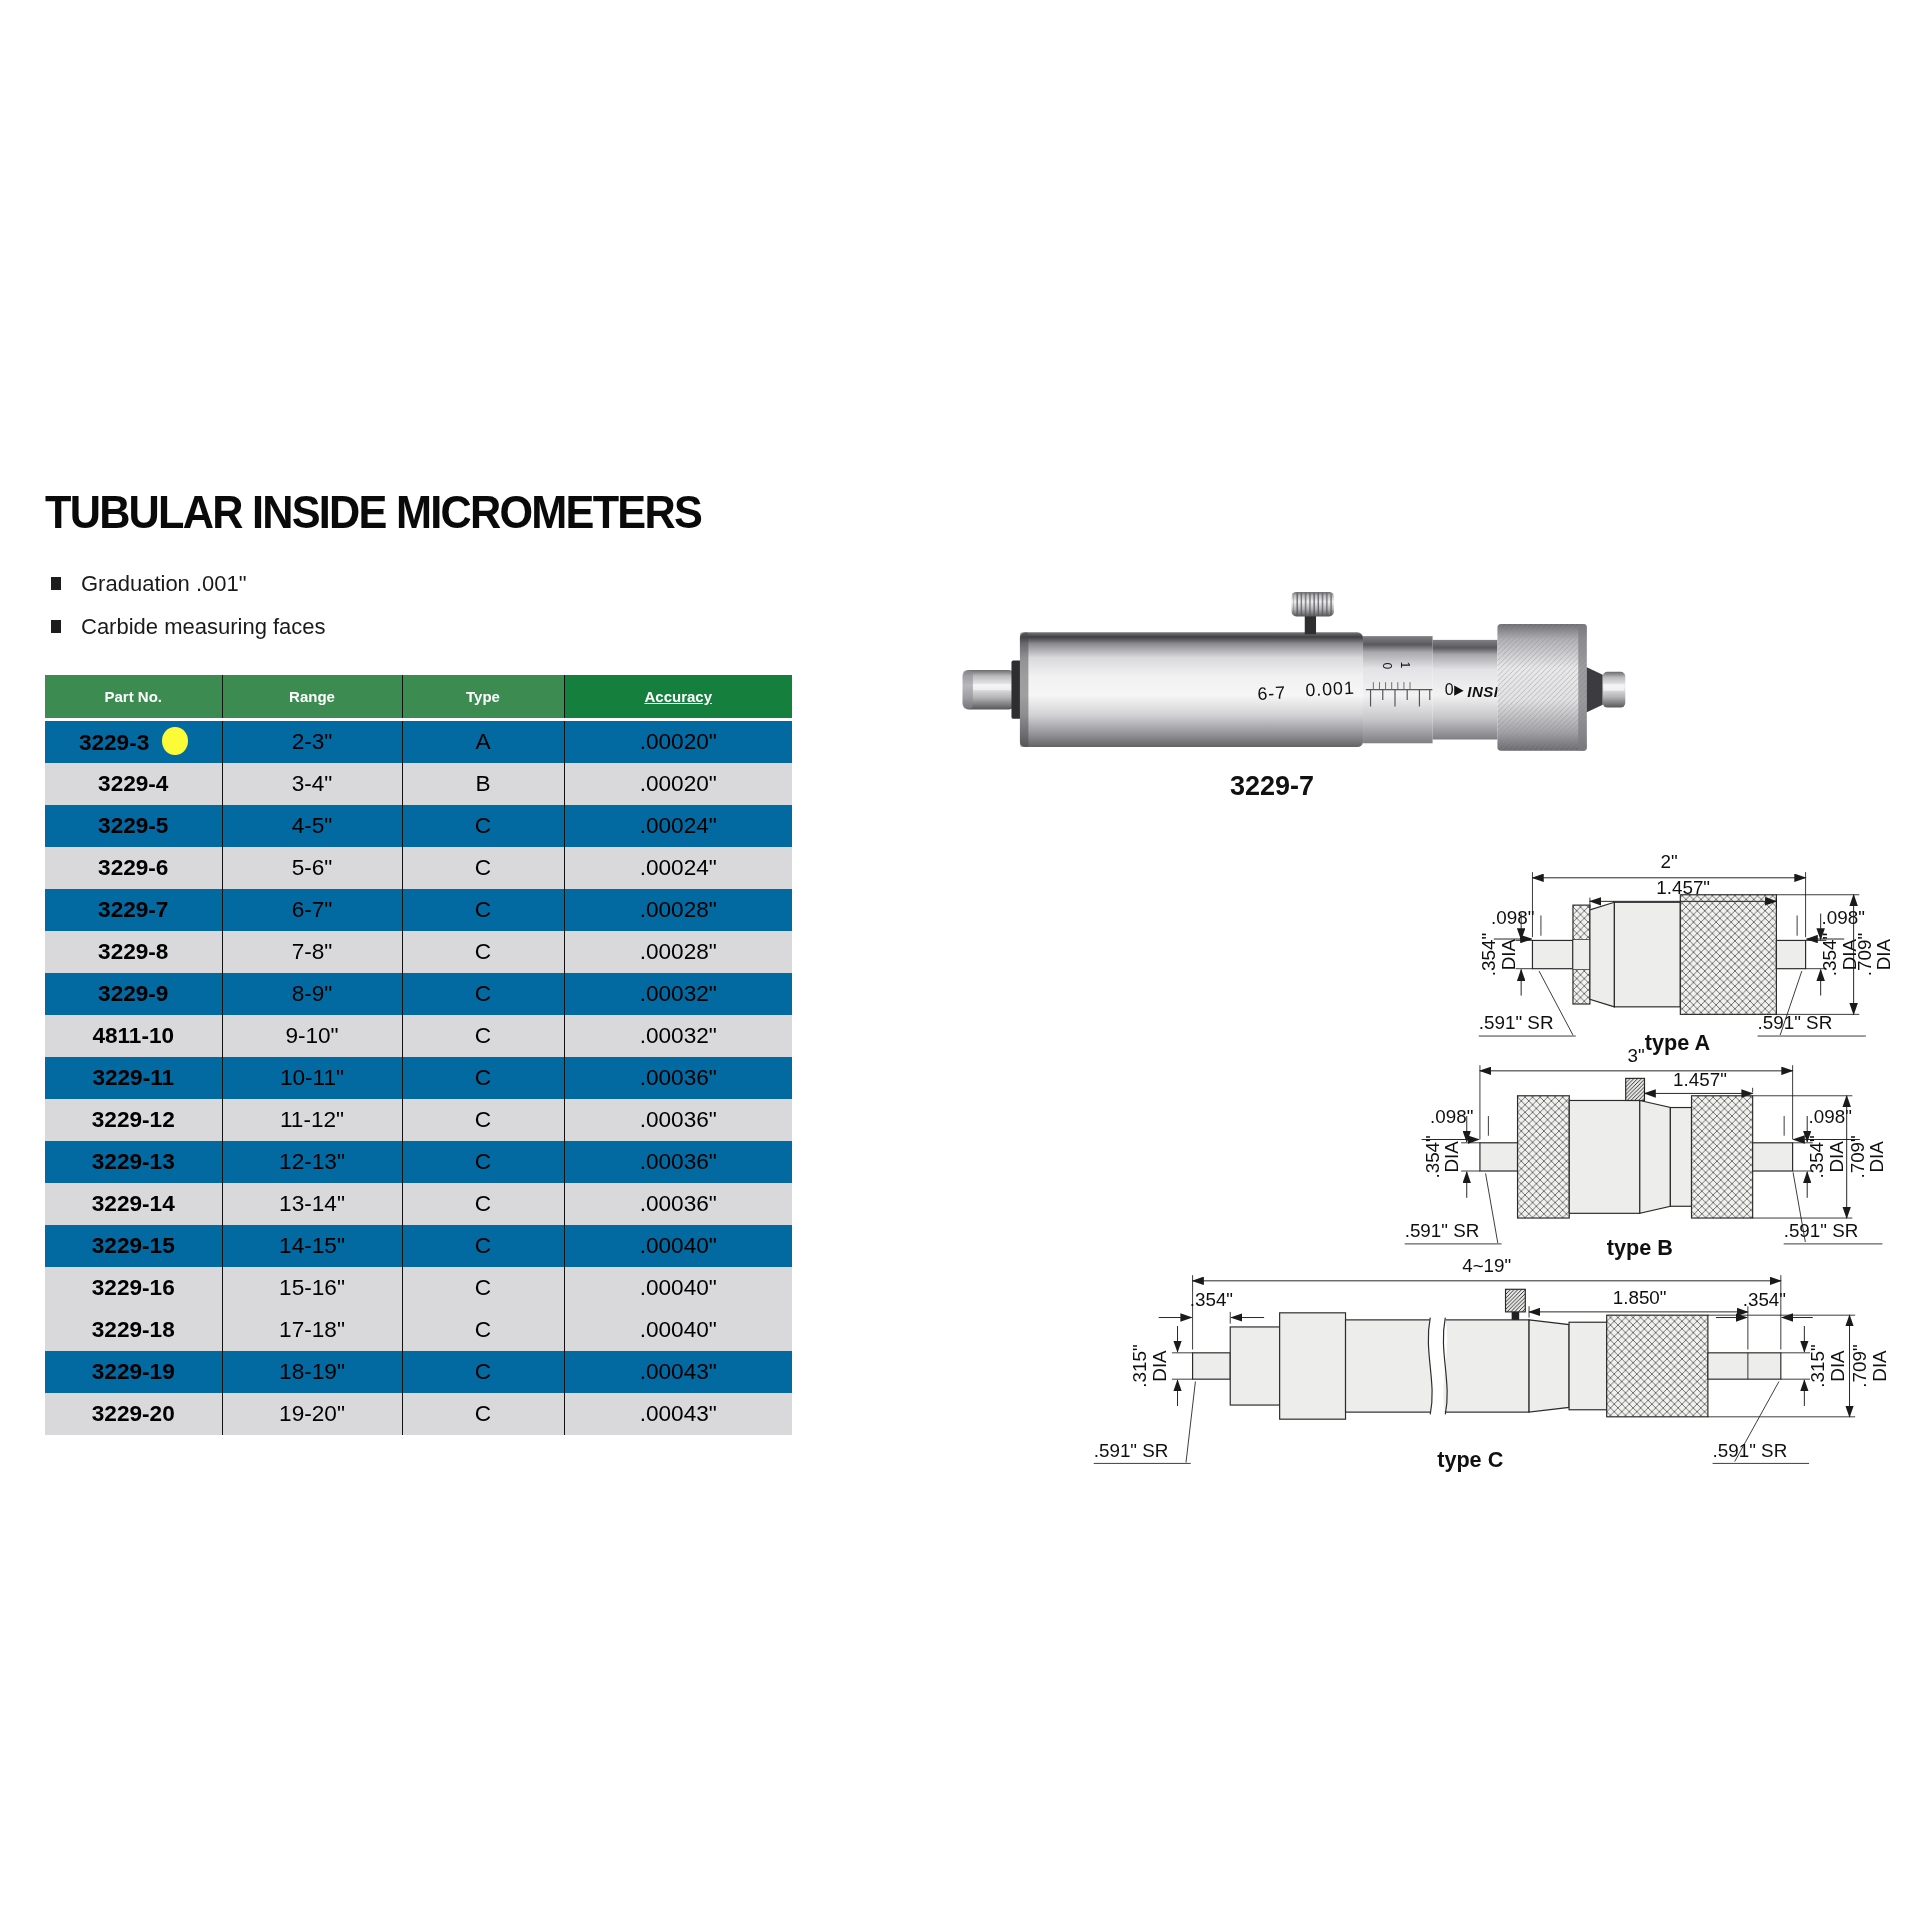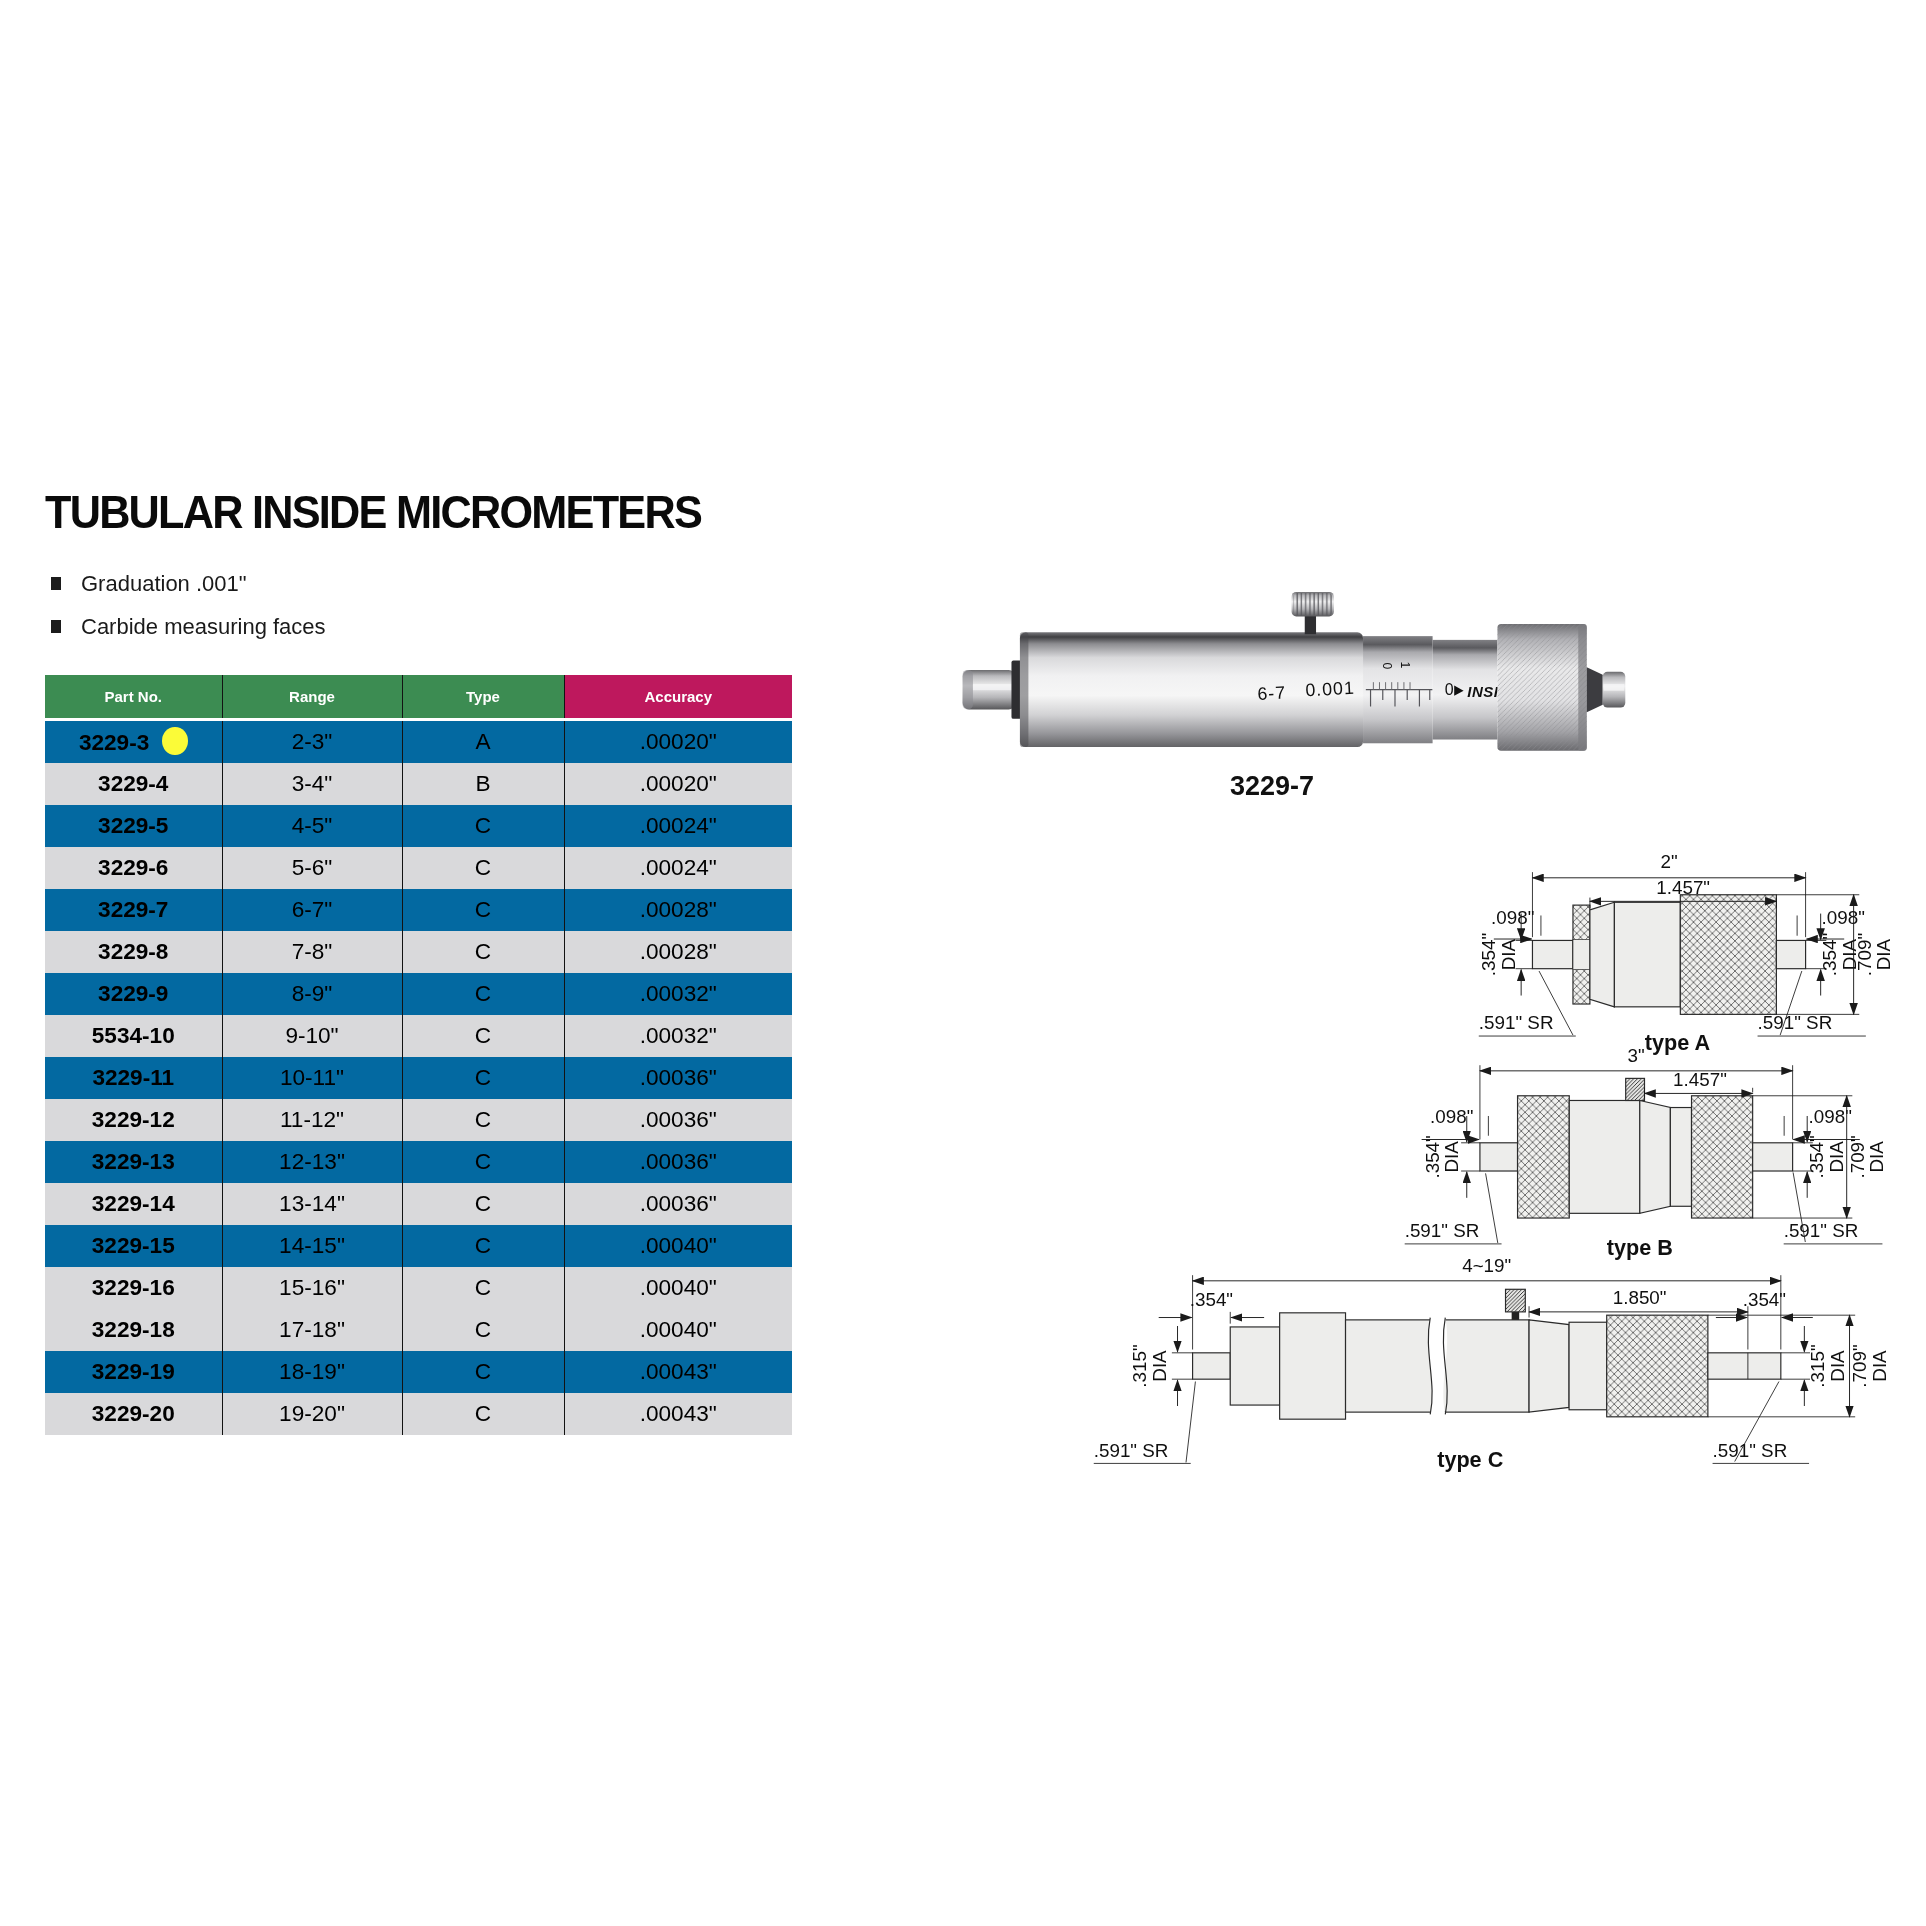--- a/index.html
+++ b/index.html
@@ -132,21 +132,21 @@
     <col style="width:177px">
       <col style="width:180px">
       <col style="width:162px">
       <col style="width:228px">
   </colgroup>
   <thead>
     <tr>
       <th style="background: rgb(60, 140, 82);">Part No.</th>
       <th style="background: rgb(60, 140, 82);">Range</th>
       <th style="background: rgb(60, 140, 82);">Type</th>
-      <th style="background: #be185d;">Accuracy</th>
+      <th style="background: #15803d; text-decoration: underline;">Accuracy</th>
     </tr>
   </thead>
   <tbody>
       <tr class="odd">
         <td class="part"><span>3229-3</span><span class="dot" style="background: rgb(251, 251, 56);"></span></td>
         <td>2-3"</td>
         <td>A</td>
         <td>.00020"</td>
       </tr>
       <tr class="even">
@@ -179,21 +179,21 @@
         <td>C</td>
         <td>.00028"</td>
       </tr>
       <tr class="odd">
         <td class="part"><span>3229-9</span></td>
         <td>8-9"</td>
         <td>C</td>
         <td>.00032"</td>
       </tr>
       <tr class="even">
-        <td class="part"><span>5534-10</span></td>
+        <td class="part"><span>4811-10</span></td>
         <td>9-10"</td>
         <td>C</td>
         <td>.00032"</td>
       </tr>
       <tr class="odd">
         <td class="part"><span>3229-11</span></td>
         <td>10-11"</td>
         <td>C</td>
         <td>.00036"</td>
       </tr>

